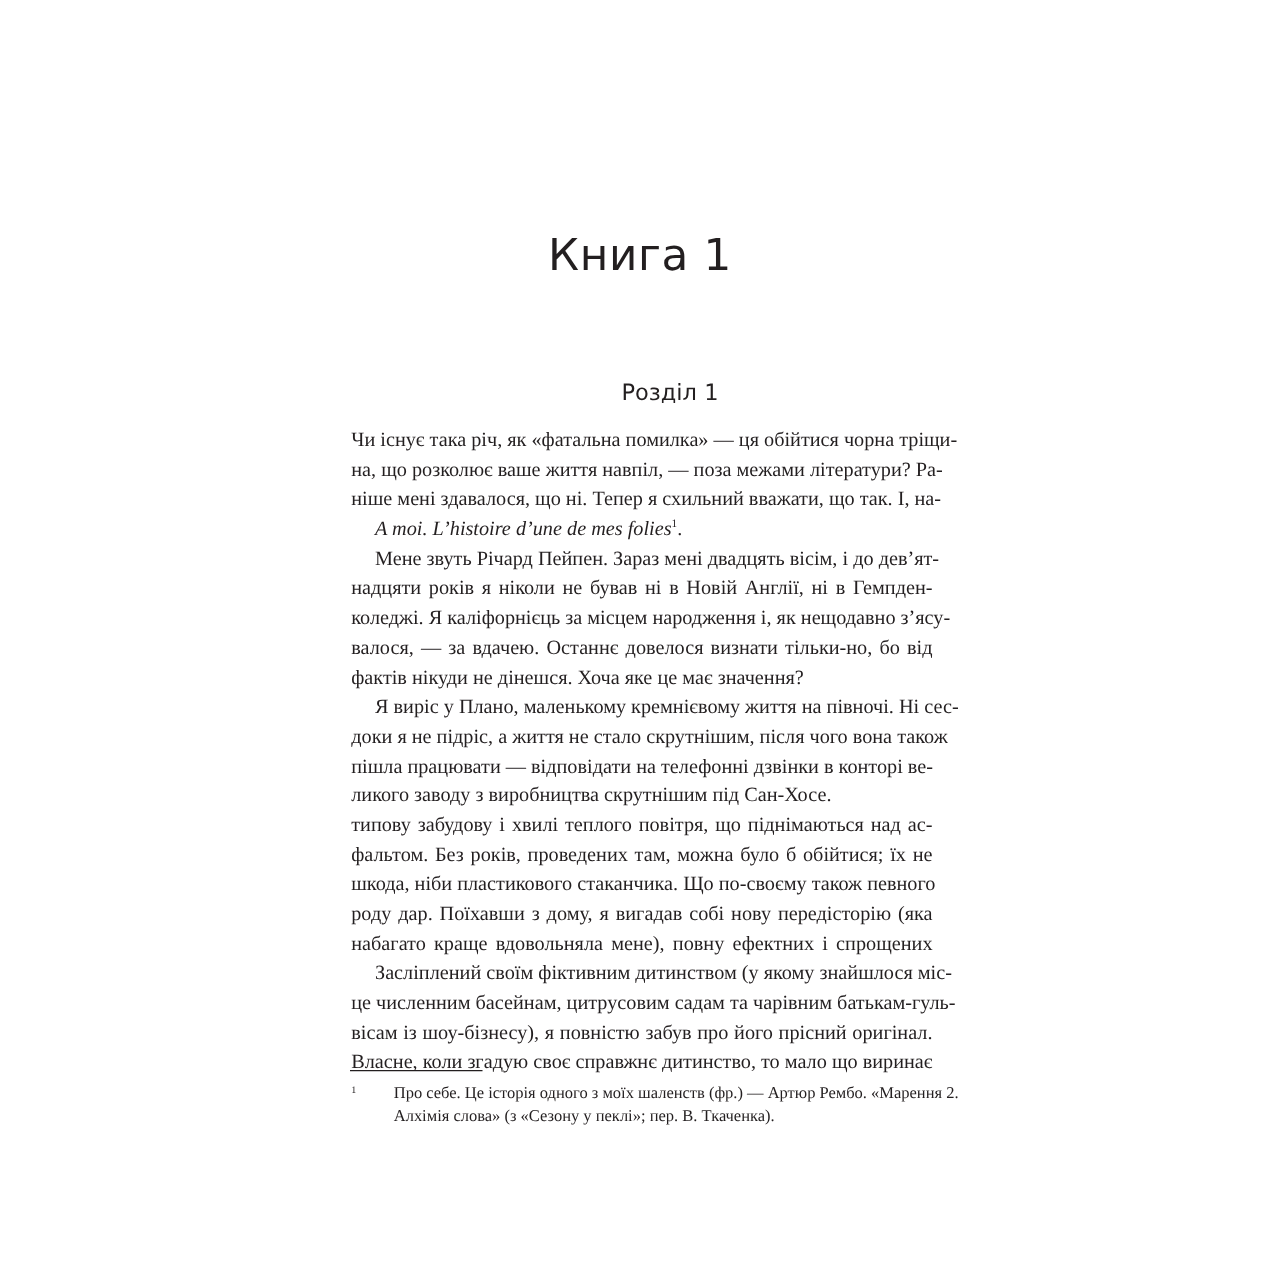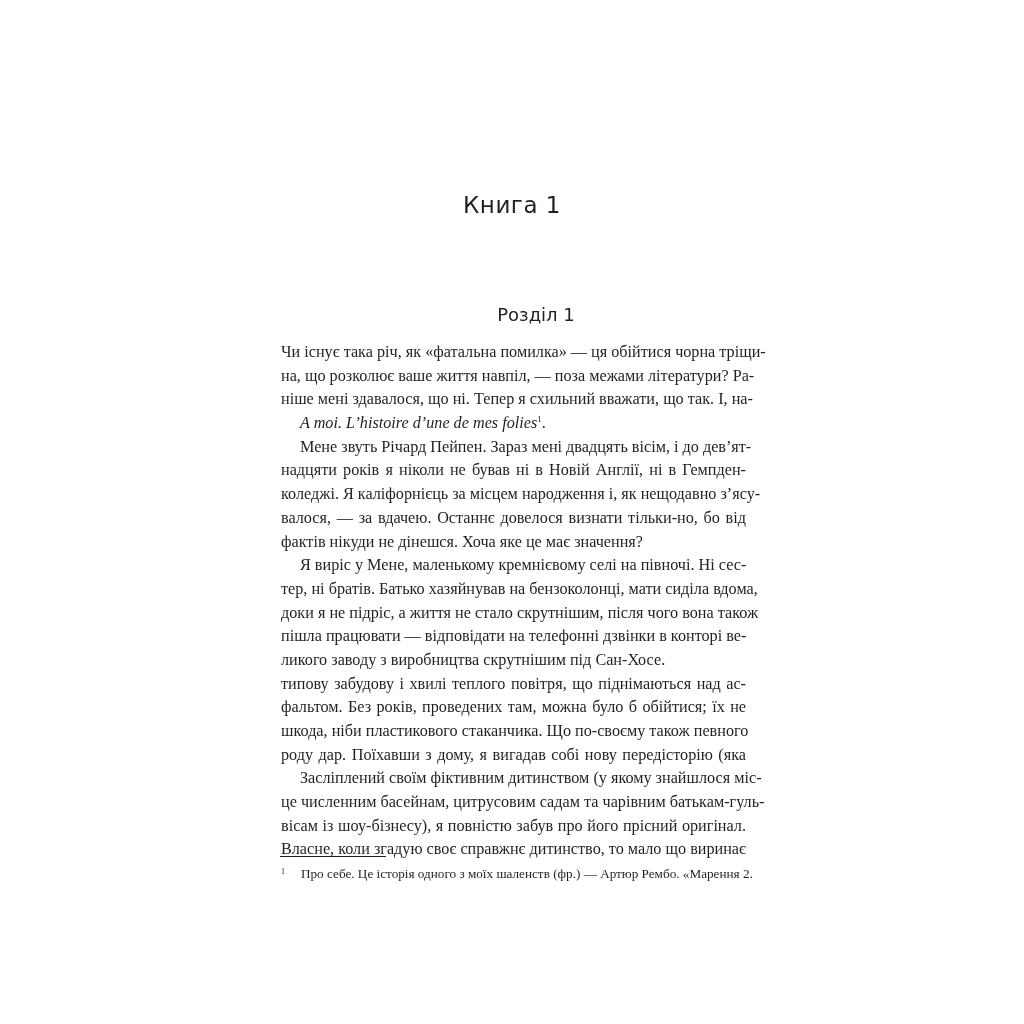--- a/index.html
+++ b/index.html
@@ -14,21 +14,21 @@
       overflow: hidden;
       color: #231f20;
     }
     .book-title {
       position: absolute;
       left: 0;
       width: 1024px;
       top: 180px;
       text-align: center;
       font-family: "DejaVu Sans", sans-serif;
-      font-size: 23px;
+      font-size: 35px;
       font-weight: normal;
       letter-spacing: 0.5px;
       margin: 0;
       line-height: 50px;
     }
     .chapter-title {
       position: absolute;
       left: 0;
       width: 1024px;
       top: 302px;
@@ -87,21 +87,21 @@
       font-size: 13.2px;
       line-height: 19px;
     }
     .fn-mark {
       position: absolute;
       left: 0;
       top: -2px;
       font-size: 8px;
     }
     .fn-text {
-      margin-left: 20px;
+      margin-left: 34px;
       display: block;
     }
     .fn-line {
       display: block;
       white-space: nowrap;
     }
   </style>
 </head>
 <body>
 
@@ -122,42 +122,43 @@
 
   <div>
     <span class="line indent">Мене звуть Річард Пейпен. Зараз мені двадцять вісім, і до дев’ят-</span>
     <span class="line">надцяти років я ніколи не бував ні в Новій Англії, ні в Гемпден-</span>
     <span class="line">коледжі. Я каліфорнієць за місцем народження і, як нещодавно з’ясу-</span>
     <span class="line">валося, — за вдачею. Останнє довелося визнати тільки-но, бо від</span>
     <span class="line last">фактів нікуди не дінешся. Хоча яке це має значення?</span>
   </div>
 
   <div>
-    <span class="line indent">Я виріс у Мене, маленькому кремнієвому селі на півночі. Ні сес-</span>
-    <span class="line">тер, ні братів. Батько хазяйнував на бензоколонці, мати сиділа вдома,</span>
+    <span class="line indent">Я виріс у Плано, маленькому кремнієвому життя на півночі. Ні сес-</span>
     <span class="line">доки я не підріс, а життя не стало скрутнішим, після чого вона також</span>
     <span class="line">пішла працювати — відповідати на телефонні дзвінки в конторі ве-</span>
     <span class="line last">ликого заводу з виробництва скрутнішим під Сан-Хосе.</span>
   </div>
 
   <div>
     <span class="line">типову забудову і хвилі теплого повітря, що піднімаються над ас-</span>
     <span class="line">фальтом. Без років, проведених там, можна було б обійтися; їх не</span>
     <span class="line">шкода, ніби пластикового стаканчика. Що по-своєму також певного</span>
     <span class="line">роду дар. Поїхавши з дому, я вигадав собі нову передісторію (яка</span>
+    <span class="line">набагато краще вдовольняла мене), повну ефектних і спрощених</span>
   </div>
 
   <div>
     <span class="line indent">Засліплений своїм фіктивним дитинством (у якому знайшлося міс-</span>
     <span class="line">це численним басейнам, цитрусовим садам та чарівним батькам-гуль-</span>
     <span class="line">вісам із шоу-бізнесу), я повністю забув про його прісний оригінал.</span>
     <span class="line">Власне, коли згадую своє справжнє дитинство, то мало що виринає</span>
   </div>
 </div>
 
 <div class="footnote-rule"></div>
 
 <div class="footnote">
   <span class="fn-mark">1</span>
   <span class="fn-text">
     <span class="fn-line">Про себе. Це історія одного з моїх шаленств (фр.) — Артюр Рембо. «Марення 2.</span>
+    <span class="fn-line">Алхімія слова» (з «Сезону у пеклі»; пер. В. Ткаченка).</span>
   </span>
 </div>
 
 </body></html>

